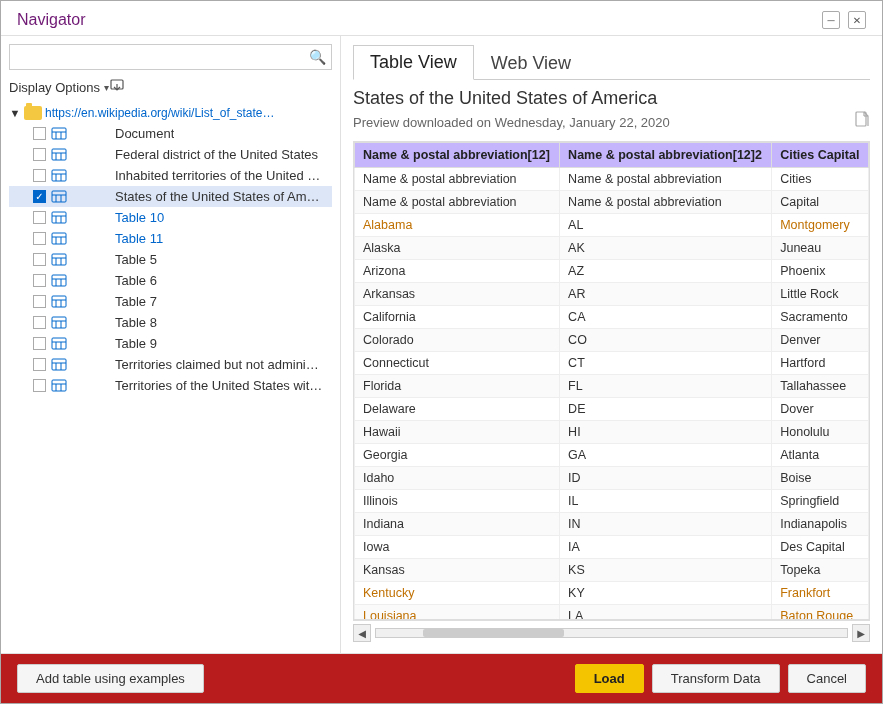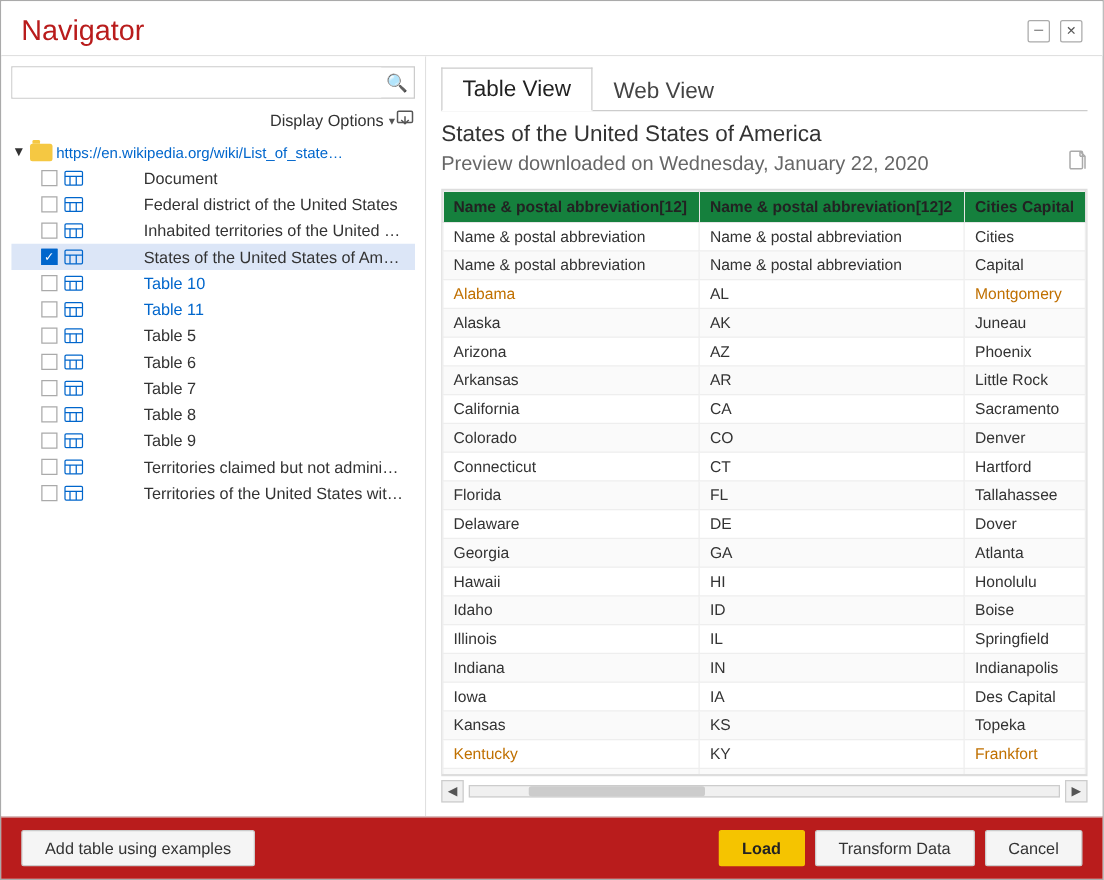--- a/index.html
+++ b/index.html
@@ -24,23 +24,23 @@
     }
     .title-bar {
       display: flex;
       align-items: center;
       justify-content: space-between;
       padding: 10px 16px 6px 16px;
       border-bottom: 1px solid #e0e0e0;
       background: #fff;
     }
     .title-bar-title {
-      font-size: 23px;
+      font-size: 16px;
       font-weight: 400;
-      color: #b91c1c;
+      color: #701a75;
     }
     .title-bar-controls {
       display: flex;
       gap: 8px;
     }
     .title-bar-controls button {
       background: none;
       border: 1px solid #aaa;
       width: 18px;
       height: 18px;
@@ -89,21 +89,21 @@
       cursor: pointer;
       display: flex;
       align-items: center;
       justify-content: center;
       color: #555;
       font-size: 14px;
     }
     .display-options-row {
       display: flex;
       align-items: center;
-      justify-content: flex-end;
+      justify-content: flex-start;
       margin-bottom: 6px;
     }
     .display-options-btn {
       display: flex;
       align-items: center;
       gap: 4px;
       background: none;
       border: none;
       cursor: pointer;
       font-size: 13px;
@@ -247,21 +247,21 @@
       background: #fff;
       color: #222;
     }
     .preview-title {
       font-size: 18px;
       color: #333;
       font-weight: 400;
       margin-bottom: 2px;
     }
     .preview-subtitle {
-      font-size: 16px;
+      font-size: 13px;
       color: #666;
       margin-bottom: 8px;
       display: flex;
       justify-content: space-between;
       align-items: center;
     }
     .preview-subtitle .doc-icon {
       font-size: 16px;
       color: #888;
       cursor: pointer;
@@ -271,21 +271,21 @@
       overflow: auto;
       border: 1px solid #ddd;
       position: relative;
     }
     .data-table {
       border-collapse: collapse;
       width: 100%;
       font-size: 12.5px;
     }
     .data-table th {
-      background: #15803d;
+      background: #c4b5fd;
       border: 1px solid #ddd;
       padding: 5px 8px;
       text-align: left;
       font-weight: 600;
       color: #222;
       white-space: nowrap;
       position: sticky;
       top: 0;
       z-index: 2;
     }
@@ -653,28 +653,28 @@
                 <td>Florida</td>
                 <td>FL</td>
                 <td>Tallahassee</td>
               </tr>
               <tr>
                 <td>Delaware</td>
                 <td>DE</td>
                 <td>Dover</td>
               </tr>
               <tr>
+                <td>Hawaii</td>
+                <td>HI</td>
+                <td>Honolulu</td>
+              </tr>
+              <tr>
                 <td>Georgia</td>
                 <td>GA</td>
                 <td>Atlanta</td>
-              </tr>
-              <tr>
-                <td>Hawaii</td>
-                <td>HI</td>
-                <td>Honolulu</td>
               </tr>
               <tr>
                 <td>Idaho</td>
                 <td>ID</td>
                 <td>Boise</td>
               </tr>
               <tr>
                 <td>Illinois</td>
                 <td>IL</td>
                 <td>Springfield</td>

